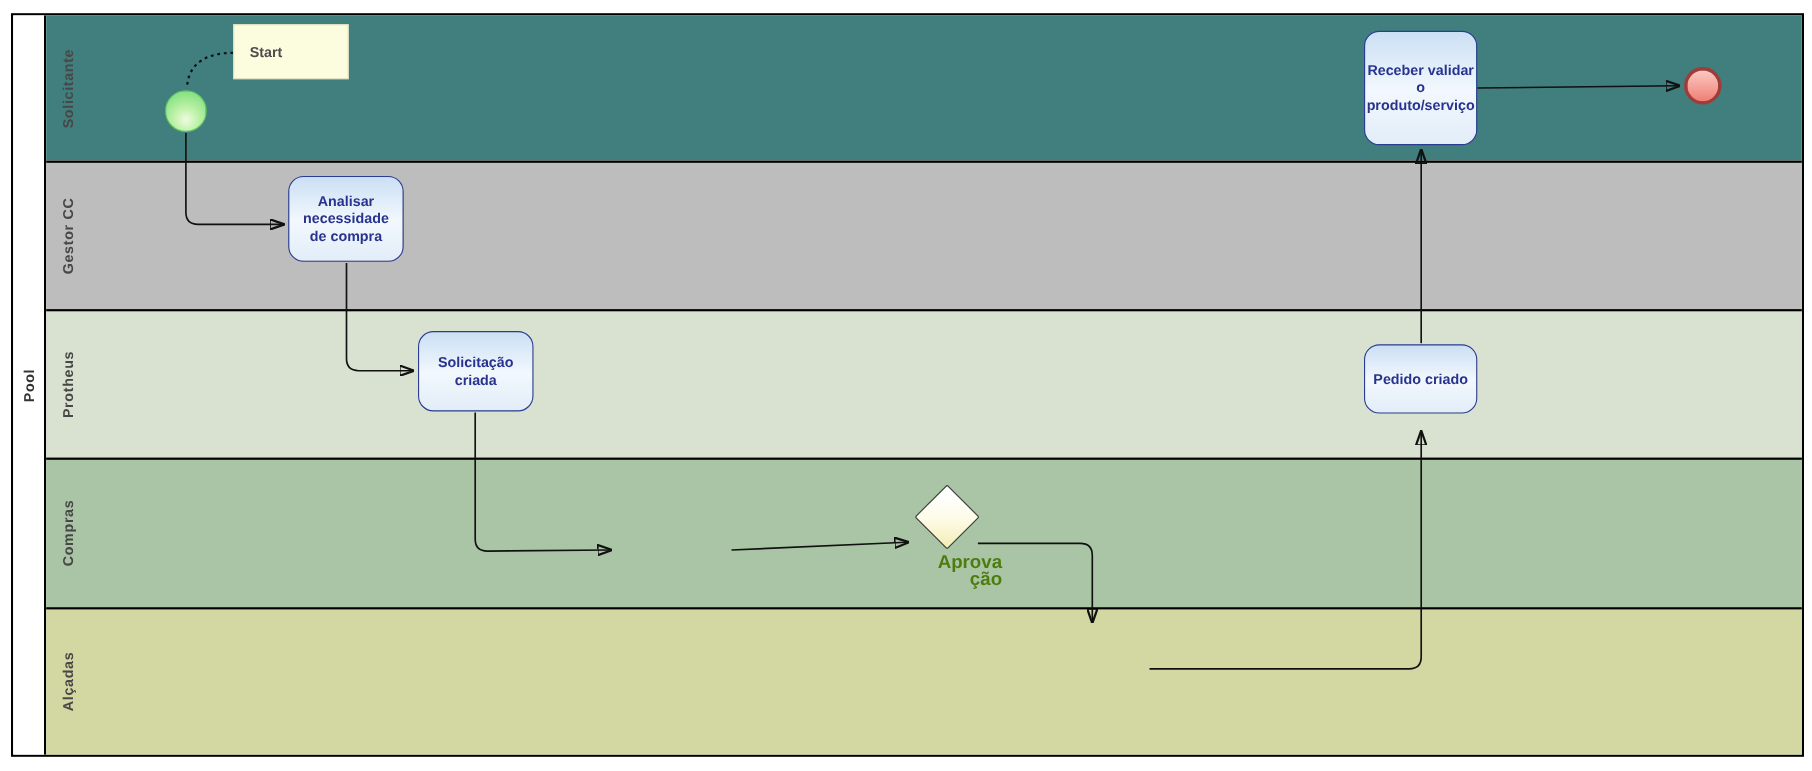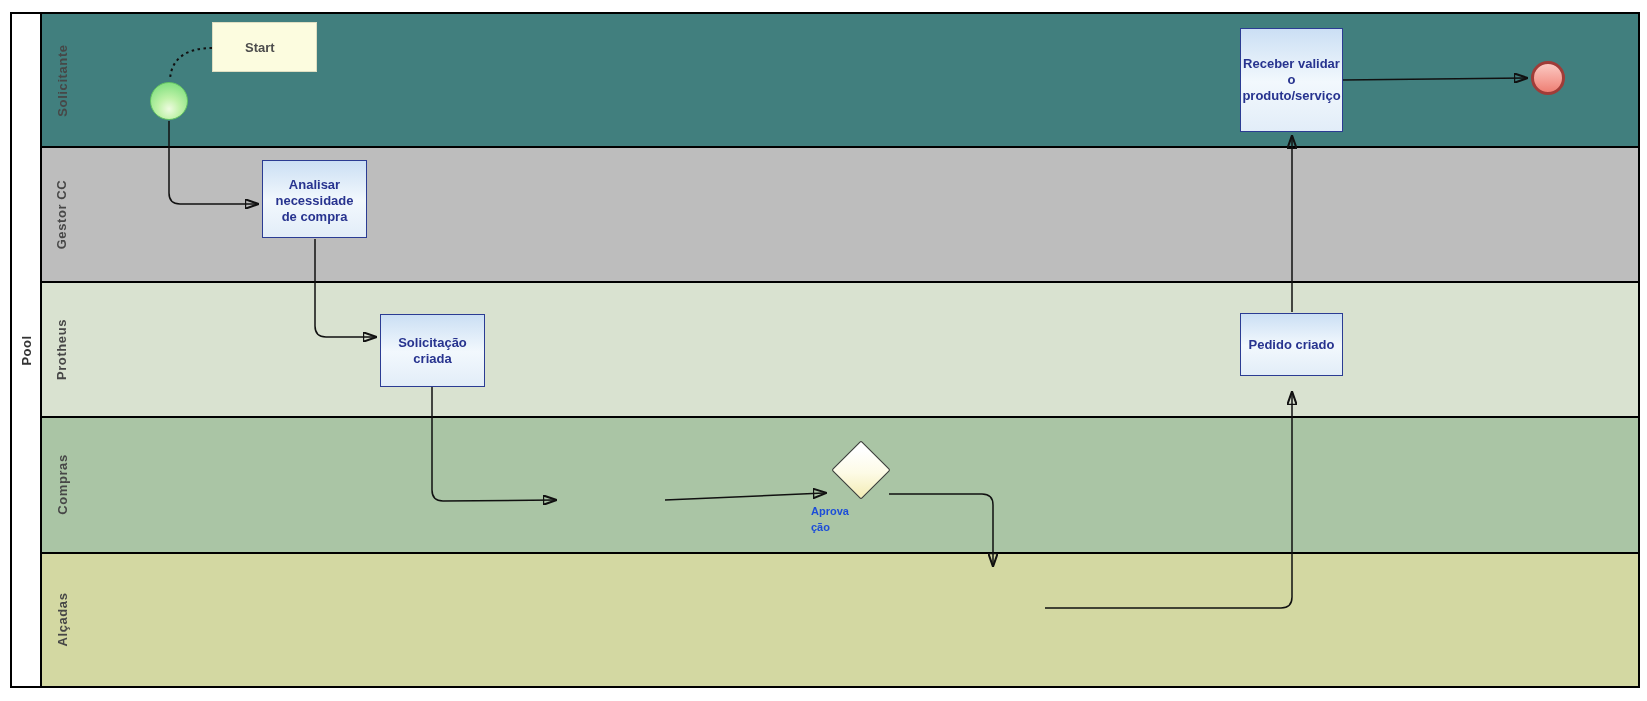--- a/index.html
+++ b/index.html
@@ -22,36 +22,36 @@
                    font-size:13px;color:#474747;letter-spacing:.6px;}
 
   
   #wires{position:absolute;left:0;top:0;width:1647px;height:701px;z-index:2;}
   #wires path{fill:none;stroke:#111;stroke-width:1.5;}
   #wires path.assoc{stroke-dasharray:2.5 3.5;stroke-width:2;}
 
   
   .node{position:absolute;z-index:3;box-sizing:border-box;}
   .task{background:linear-gradient(180deg,#cbdff4 0%,#f2f8fd 52%,#e2edf8 100%);
-        border:1.5px solid #2b3c93;border-radius:0;
+        border:1.5px solid #2b3c93;border-radius:14px;
         display:flex;align-items:center;justify-content:center;text-align:center;
-        color:#27338f;font-weight:bold;font-size:13px;line-height:16px;padding:12px 6px;}
+        color:#27338f;font-weight:bold;font-size:13px;line-height:16px;padding:2px 6px;}
   .annotation{background:#fcfcdf;border:1px solid #dedec2;
               display:flex;align-items:center;color:#4d4d4d;
-              font-weight:bold;font-size:13px;padding-left:32px;box-sizing:border-box;}
+              font-weight:bold;font-size:13px;padding-left:14px;box-sizing:border-box;}
   .event{border-radius:50%;box-sizing:border-box;}
   .event.start{width:38px;height:38px;border:1px solid #63c463;
         background:radial-gradient(circle at 50% 72%, #eefbe0 0%, #bff2a8 35%, #8ce387 75%, #7fdc7a 100%);}
   .event.end{width:34px;height:34px;border:3px solid #a03c38;
         background:linear-gradient(180deg,#fbc9c2 0%,#f5a198 55%,#ee7f74 100%);}
   .gateway{width:42px;height:42px;transform:rotate(45deg);
            background:linear-gradient(135deg,#ffffff 15%,#fdfbe6 55%,#f3ecb4 100%);
            border:1.5px solid #3c3c3c;border-radius:2px;}
-  .gateway-label{color:#1d4ed8;font-weight:bold;font-size:11px;line-height:16px;
-                 text-align:left;z-index:3;}
+  .gateway-label{color:#4d7c0f;font-weight:bold;font-size:17px;line-height:16px;
+                 text-align:right;z-index:3;}
 </style>
 </head>
 <body>
 
 <div id="canvas">
 
   <div class="pool">
     <div class="pool-strip">
       <span>Pool</span>
     </div>
@@ -100,25 +100,25 @@
     <path d="M 1292 312 L 1292 138" marker-end="url(#arrow)"></path>
     <path d="M 1343 80 L 1525 78" marker-end="url(#arrow)"></path>
   </svg>
 
   <div class="node annotation" style="left:212px;top:22px;width:105px;height:50px;">
     <span>Start</span>
   </div>
 
   <div class="node event start" style="left:150px;top:82px;"></div>
 
-  <div class="node task" style="left:262px;top:160px;width:105px;height:78px;align-items:flex-end;">
+  <div class="node task" style="left:262px;top:160px;width:105px;height:78px;">
     <span>Analisar necessidade de compra</span>
   </div>
 
-  <div class="node task" style="left:380px;top:314px;width:105px;height:73px;">
+  <div class="node task" style="left:380px;top:301px;width:105px;height:73px;">
     <span>Solicitação criada</span>
   </div>
 
 
   <div class="node gateway" style="left:840px;top:449px;"></div>
   <div class="node gateway-label" style="left:811px;top:503px;width:100px;">
     <span style="display:block;">Aprova</span>
     <span style="display:block;">ção</span>
   </div>
 

